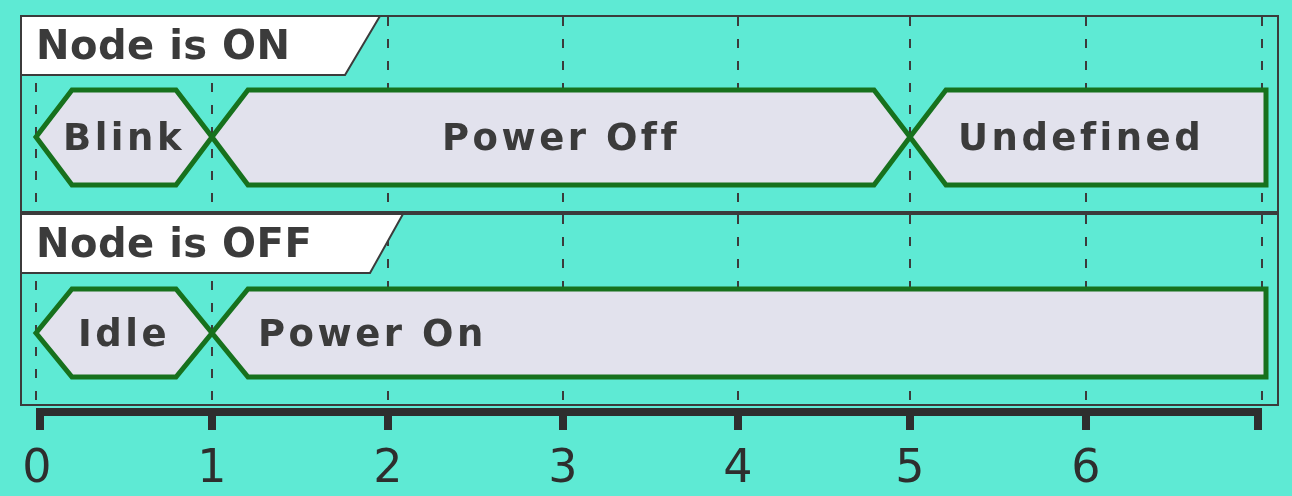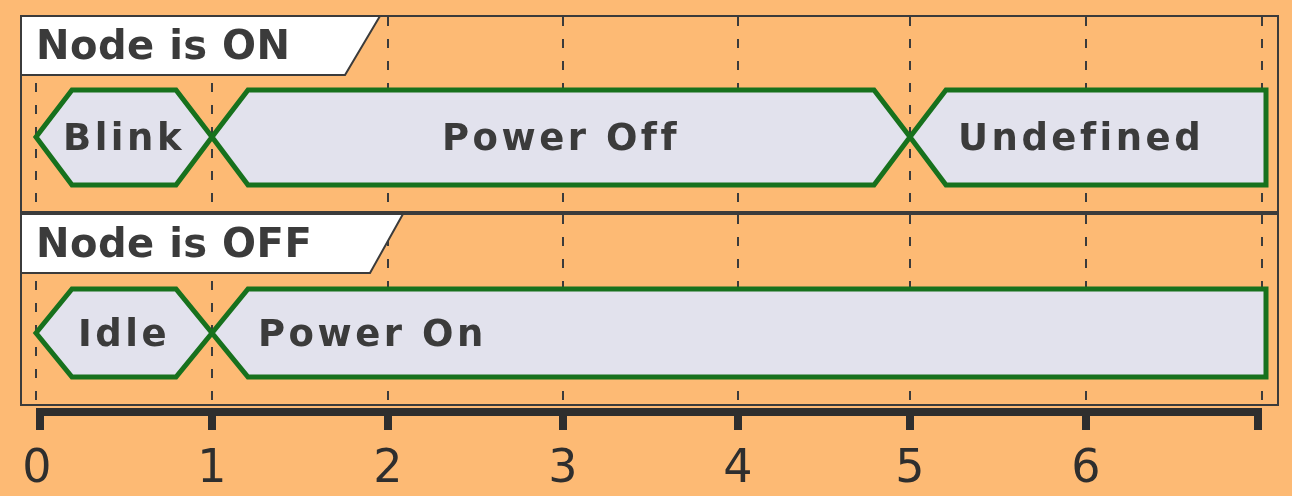--- a/index.html
+++ b/index.html
@@ -7,21 +7,21 @@
     padding: 0;
     background: #ffffff;
   }
   body {
     font-family: "DejaVu Sans", sans-serif;
   }
   #root {
     position: relative;
     width: 1292px;
     height: 496px;
-    background: #fdba74;
+    background: #5eead4;
     overflow: hidden;
   }
   svg.diagram {
     display: block;
     width: 1292px;
     height: 496px;
   }
   .frame-line {
     fill: none;
     stroke: #3b3b3b;

